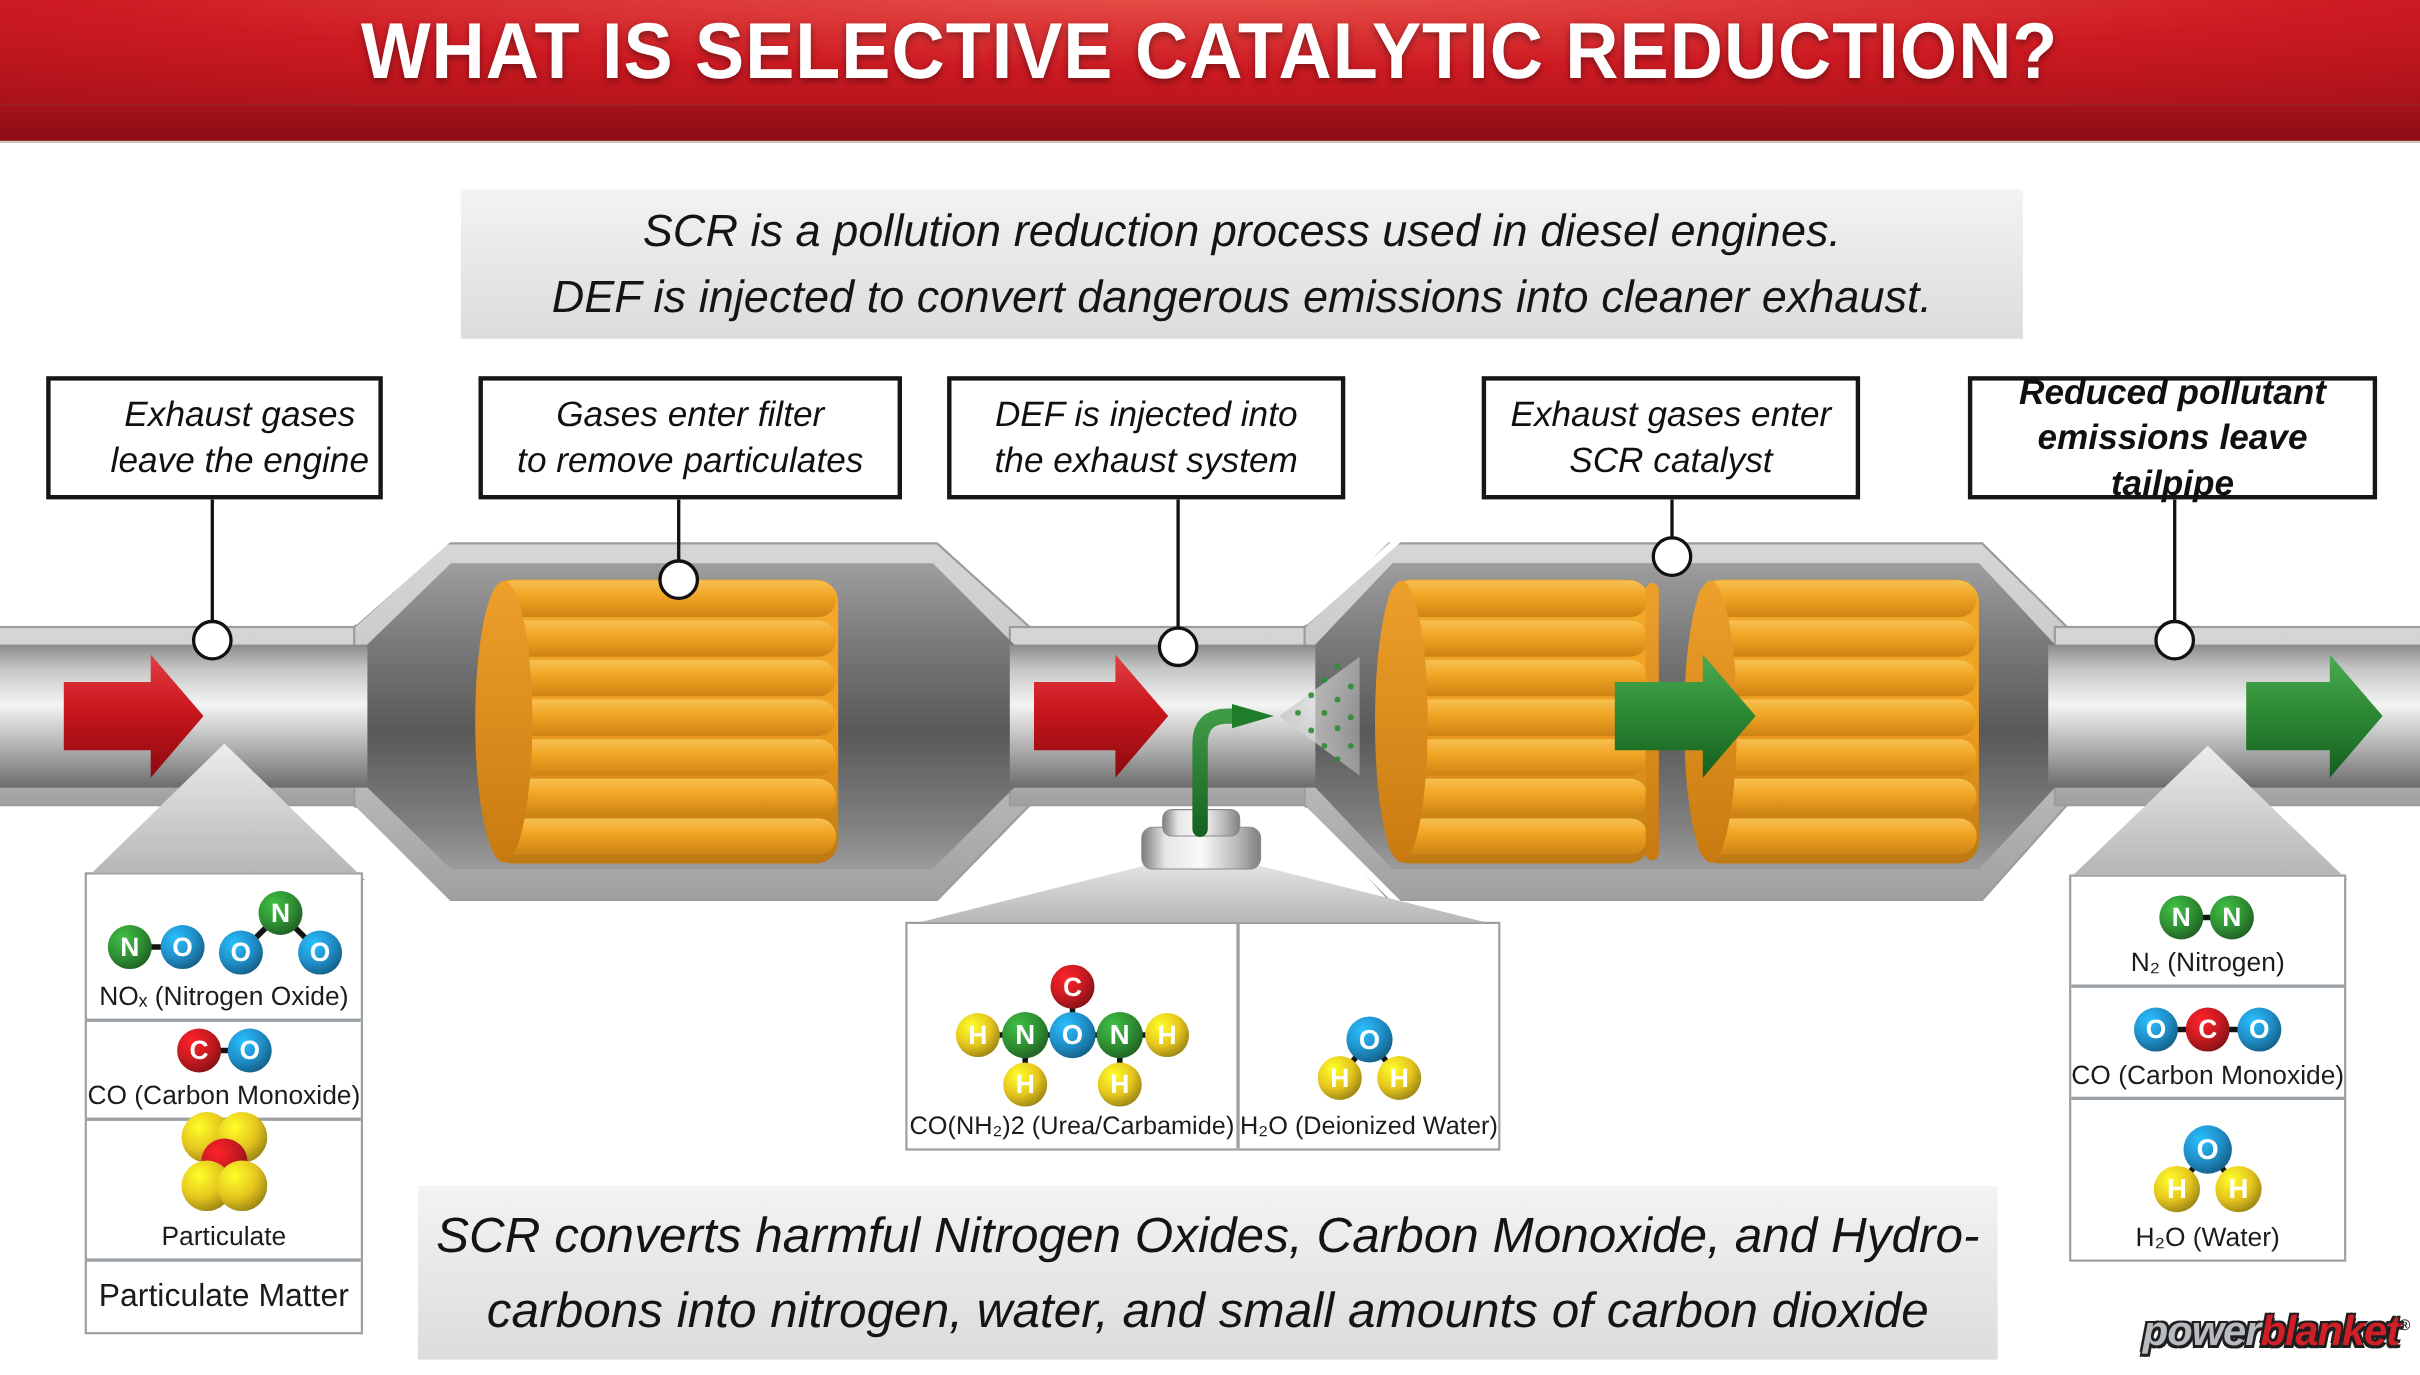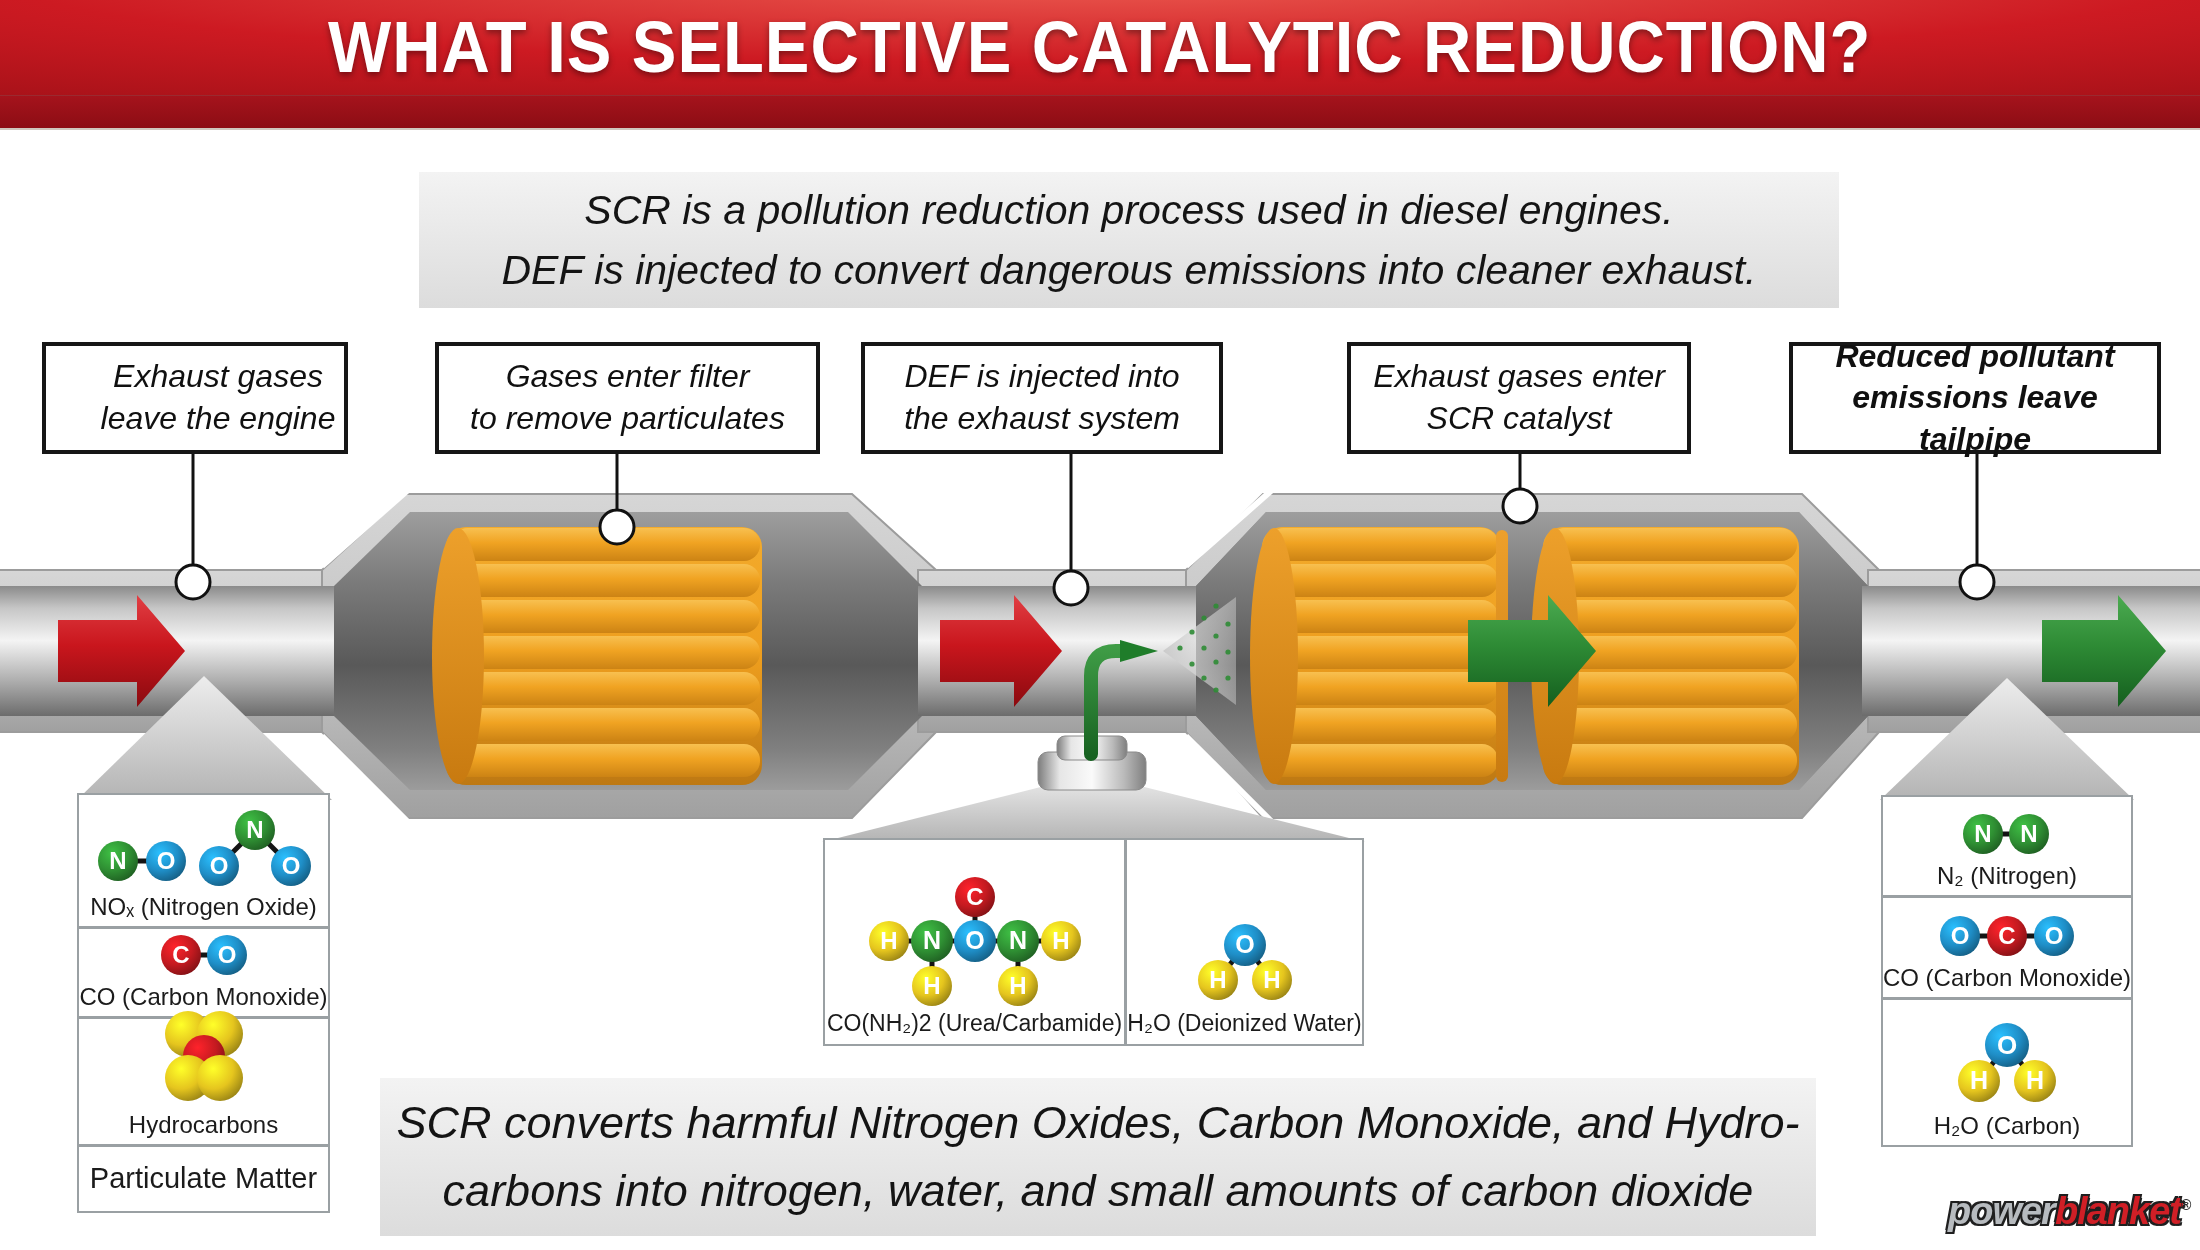--- a/index.html
+++ b/index.html
@@ -305,21 +305,21 @@
           <span>
             <svg viewBox="0 0 104 104" width="104" height="104" style="display: block;">
               <circle cx="36" cy="30" r="23" fill="url(#ag-Y)"></circle>
               <circle cx="68" cy="30" r="23" fill="url(#ag-Y)"></circle>
               <circle cx="52" cy="52" r="21" fill="url(#ag-R)"></circle>
               <circle cx="36" cy="74" r="23" fill="url(#ag-Y)"></circle>
               <circle cx="68" cy="74" r="23" fill="url(#ag-Y)"></circle>
             </svg>
           </span>
         </div>
-      <div class="plabel">Hydrocarbons</div>
+      <div class="plabel">Particulate</div>
     </div>
     <div class="prow center" style="flex:1;">
       <div class="plabel big">Particulate Matter</div>
     </div>
   </div>
 
   <div class="panel" id="panel-def" style="left:823px;top:838px;width:541px;height:208px;">
     <div class="pcell" style="width:299px;">
       <span>
           <svg viewBox="0 0 214 134" width="214" height="134" style="display: block;">
@@ -407,21 +407,21 @@
               <line x1="56" y1="28" x2="84" y2="64" stroke="#141414" stroke-width="5"></line>
               <circle cx="56" cy="28" r="22" fill="url(#ag-O)"></circle>
               <text x="56" y="36.8" text-anchor="middle" font-size="26" font-weight="bold" fill="#fff" font-family="&quot;Liberation Sans&quot;,&quot;DejaVu Sans&quot;,sans-serif">O</text>
               <circle cx="28" cy="64" r="21" fill="url(#ag-H)"></circle>
               <text x="28" y="72.4" text-anchor="middle" font-size="25" font-weight="bold" fill="#fff" font-family="&quot;Liberation Sans&quot;,&quot;DejaVu Sans&quot;,sans-serif">H</text>
               <circle cx="84" cy="64" r="21" fill="url(#ag-H)"></circle>
               <text x="84" y="72.4" text-anchor="middle" font-size="25" font-weight="bold" fill="#fff" font-family="&quot;Liberation Sans&quot;,&quot;DejaVu Sans&quot;,sans-serif">H</text>
             </svg>
           </span>
         </div>
-      <div class="plabel">H₂O (Carbon)</div>
+      <div class="plabel">H₂O (Water)</div>
     </div>
   </div>
 
   <div id="summary" class="graybox">
     <div>SCR converts harmful Nitrogen Oxides, Carbon Monoxide, and Hydro-</div>
     <div>carbons into nitrogen, water, and small amounts of carbon dioxide</div>
   </div>
 
   <div id="logo">
     <span class="lg-power">power</span><span class="lg-blanket">blanket</span><span class="lg-reg">®</span>

